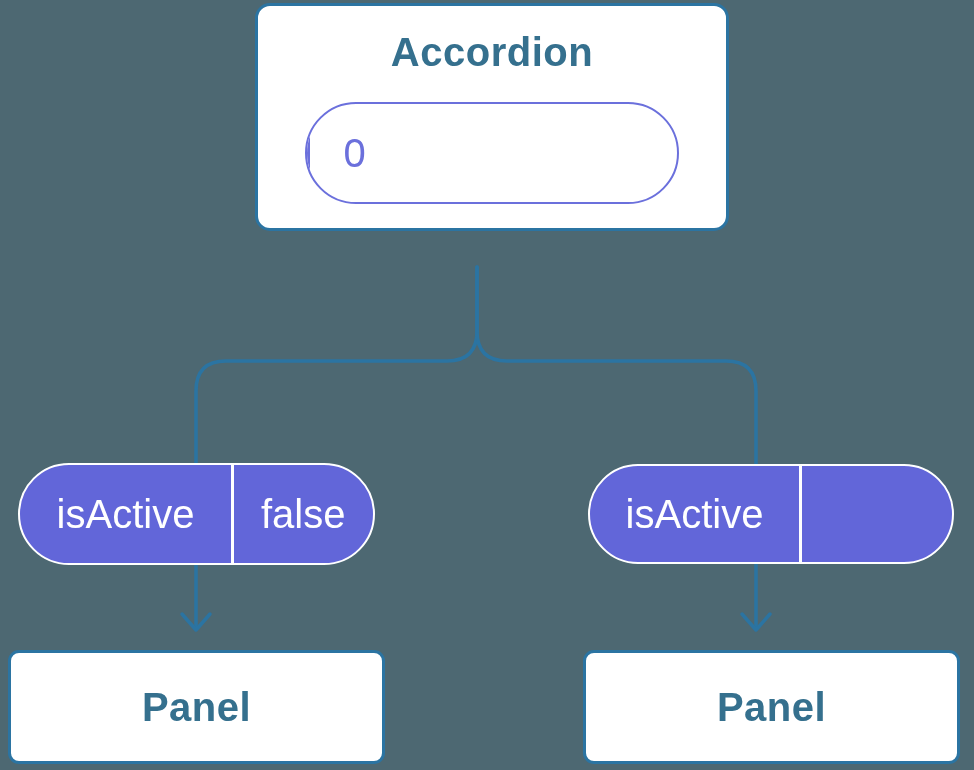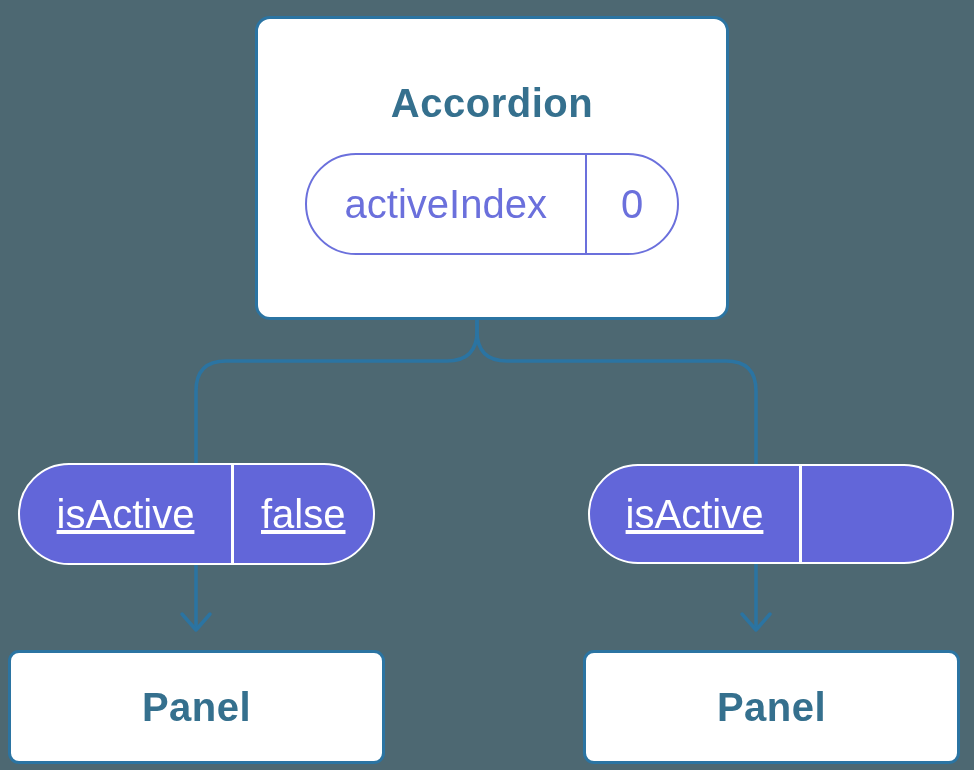--- a/index.html
+++ b/index.html
@@ -32,22 +32,22 @@
   }
   
   .card {
     position: absolute;
     background: var(--card-bg, #ffffff);
     border: 3px solid var(--line, #2b74a2);
     box-sizing: border-box;
     z-index: 2;
   }
   .card.root {
-    left: 255px; top: 16px;
-    width: 474px; height: 304px;
+    left: 255px; top: 3px;
+    width: 474px; height: 228px;
     border-radius: 15px;
     display: flex;
     flex-direction: column;
     align-items: center;
     justify-content: center;
     gap: 27px;
   }
   .card-title {
     font-size: 40px;
     font-weight: 600;
@@ -84,21 +84,20 @@
   .prop-pill.outline .divider { background: var(--purple, #6b70dc); }
   .prop-pill.outline .seg.value { flex: 0 0 90px; }
   
   .prop-pill.solid {
     position: absolute;
     background: var(--purple-fill, #6266d9);
     border: 2.5px solid var(--pill-border, #ffffff);
     border-radius: 51px;
     color: var(--pill-text, #ffffff);
     z-index: 3;
-    text-decoration: underline;
   }
   .prop-pill.solid .divider { background: var(--pill-border, #ffffff); }
   .pill-left {
     left: 18px; top: 463px;
     width: 357px; height: 102px;
   }
   .pill-left .seg.name  { flex: 0 0 211px; }
   .pill-left .seg.value { flex: 1 1 auto; }
   .pill-right {
     left: 588px; top: 464px;
@@ -133,21 +132,20 @@
   <svg class="connector" viewBox="0 0 974 770" aria-hidden="true">
     <path d="M477,267 L477,331 Q477,361 447,361 L226,361 Q196,361 196,391 L196,627"></path>
     <path d="M182,614 L196,630 L210,614"></path>
     <path d="M477,267 L477,331 Q477,361 507,361 L726,361 Q756,361 756,391 L756,627"></path>
     <path d="M742,614 L756,630 L770,614"></path>
   </svg>
 
   <div class="card root">
     <div class="card-title">Accordion</div>
     <div class="prop-pill outline">
-      <span class="seg name">activeIndex</span>
       <span class="divider"></span>
       <span class="seg value">0</span>
     </div>
   </div>
 
   <div class="prop-pill solid pill-left">
     <span class="seg name">isActive</span>
     <span class="divider"></span>
     <span class="seg value">false</span>
   </div>

